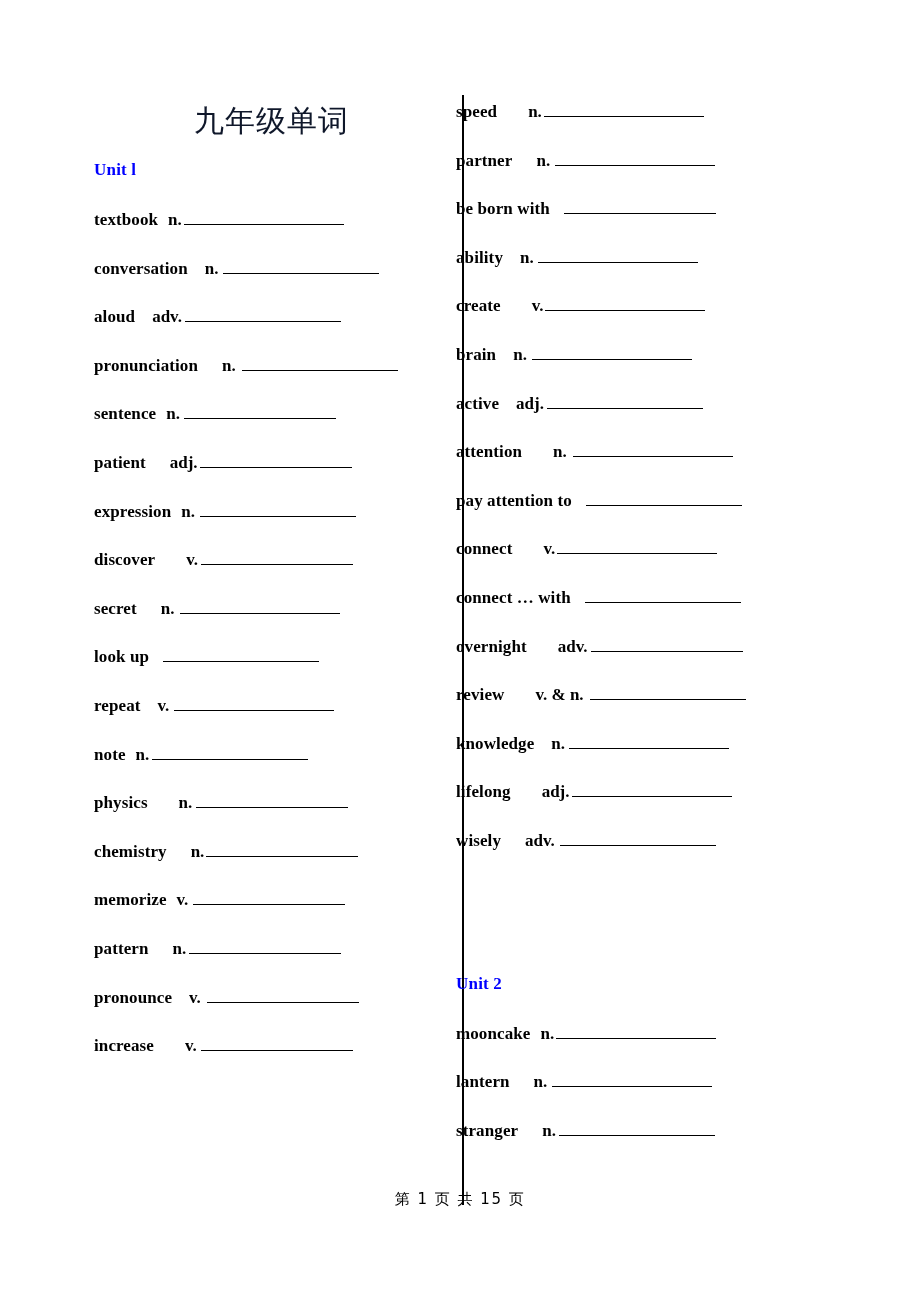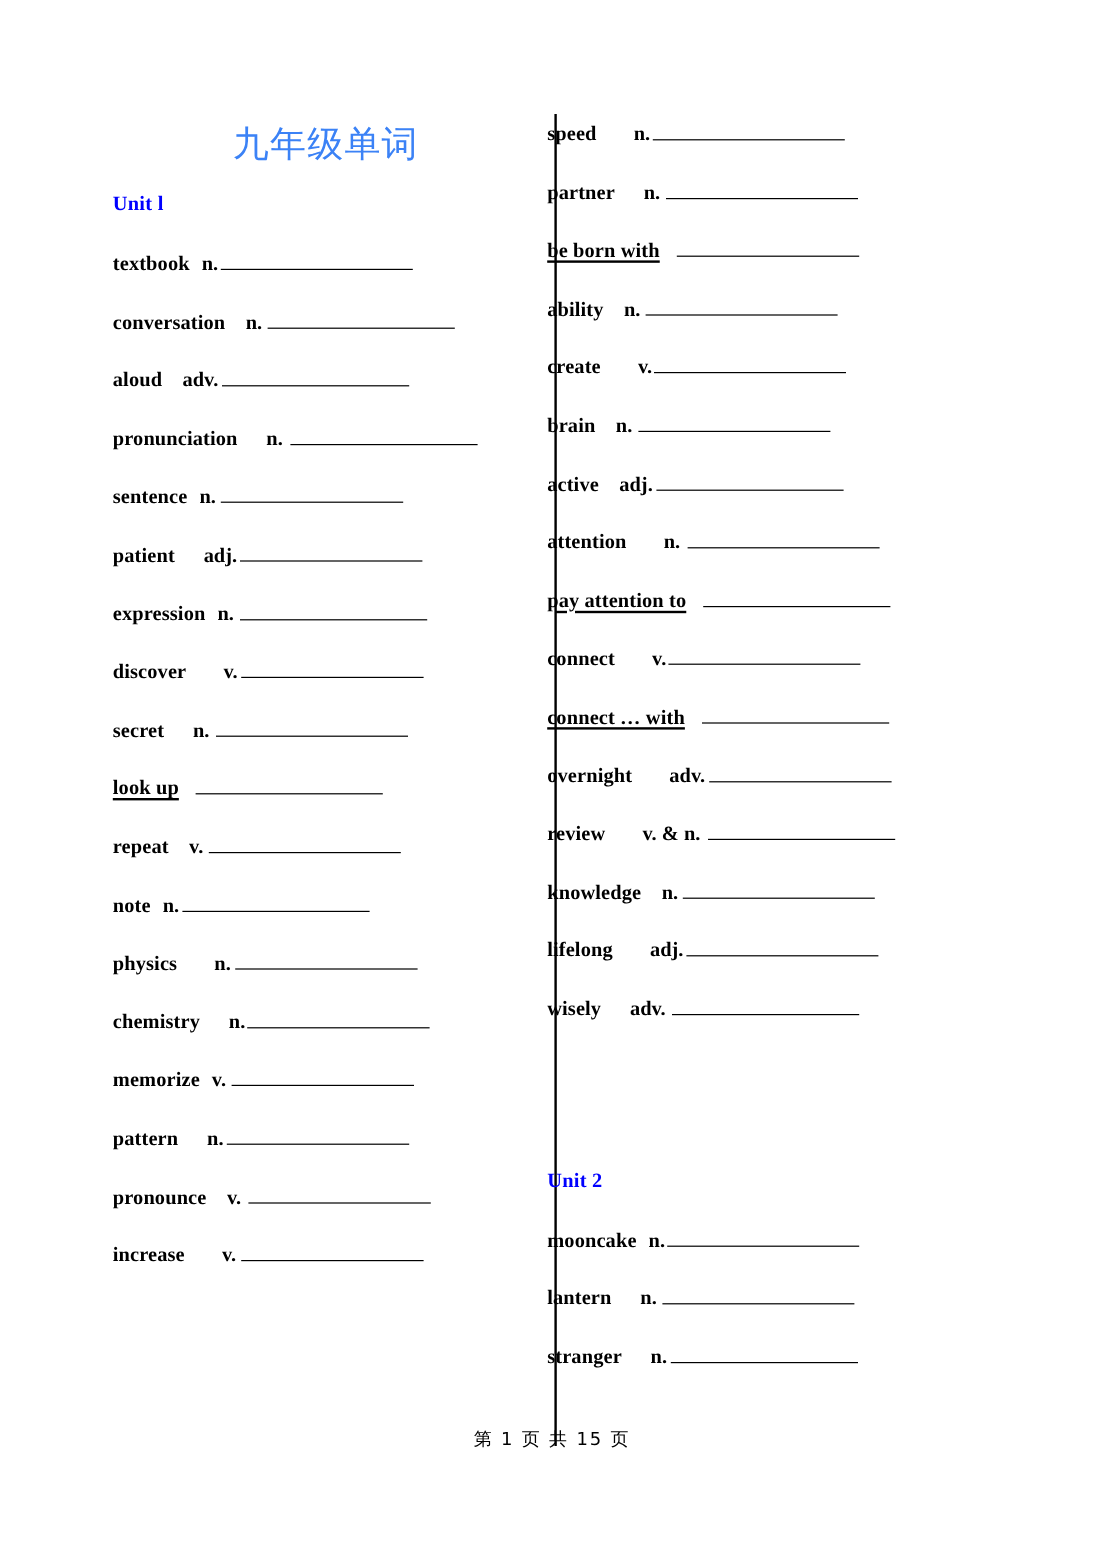--- a/index.html
+++ b/index.html
@@ -42,21 +42,21 @@
   .doc-title {
     font-family: "DejaVu Sans", "Liberation Sans", sans-serif;
     font-size: 30px;
     font-weight: 400;
     text-align: center;
     letter-spacing: 1px;
     margin: 0 0 0 0;
     padding: 4px 0 0 0;
     height: 56px;
     line-height: 44px;
-    color: #3b82f6;
+    color: #0f172a;
   }
 
   
   .unit-heading {
     color: #0000ff;
     font-weight: bold;
     font-size: 17px;
     height: 48px;
     line-height: 30px;
     letter-spacing: 0.2px;
@@ -68,21 +68,20 @@
     line-height: 34px;
     white-space: nowrap;
     font-size: 17px;
     display: block;
   }
   .word {
     font-weight: bold;
     letter-spacing: 0.1px;
   }
   .word.phrase {
-    text-decoration: underline;
     text-underline-offset: 3px;
     text-decoration-thickness: 2px;
   }
   .pos {
     font-weight: bold;
     display: inline-block;
   }
   .blank {
     display: inline-block;
     border-bottom: 1.6px solid #000000;

